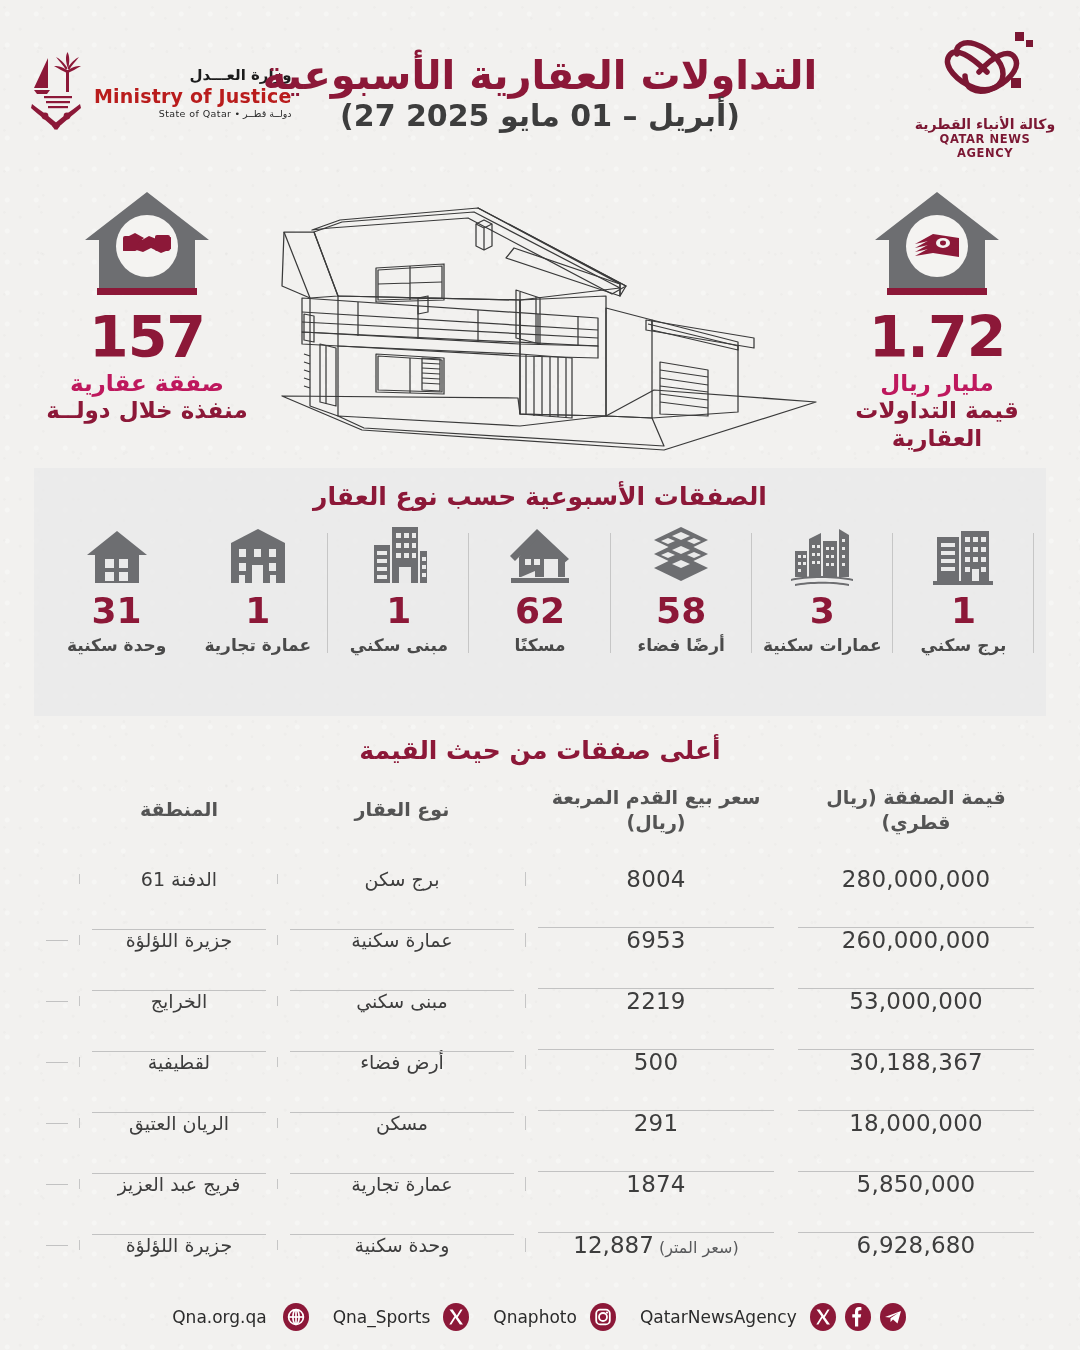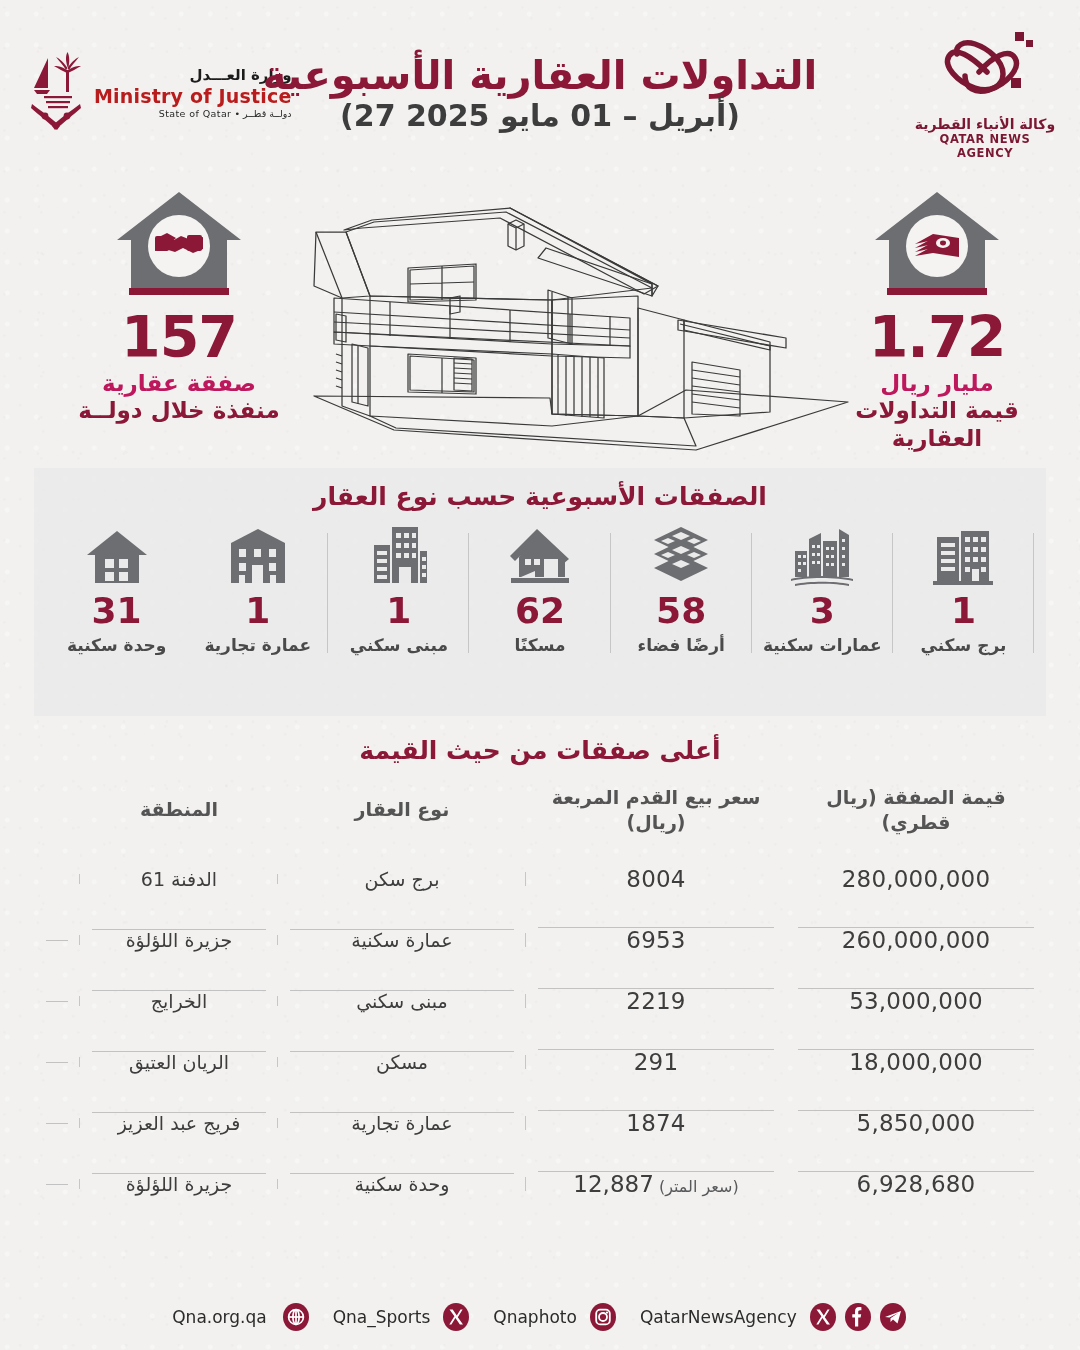--- a/index.html
+++ b/index.html
@@ -63,21 +63,21 @@
   .main-title {
     font-size: 40px; font-weight: 800; color: #8c1838;
     letter-spacing: -.5px; direction: rtl;
   }
   .sub-title {
     font-size: 30px; font-weight: 700; color: #3d3d3d;
     direction: ltr;
   }
 
   
-  .stats-row { position: relative; height: 290px; margin-left: 32px; }
+  .stats-row { position: relative; height: 290px; }
 
   .stat { position: absolute; width: 250px; text-align: center; top: 10px; }
   .stat-left  { left: 22px; }
   .stat-right { right: 18px; }
 
   .house-badge { position: relative; width: 132px; height: 118px; margin: 0 auto 4px; }
   .house-badge svg { display: block; }
 
   .stat-num {
     font-size: 57px; font-weight: 800; color: #8c1838; line-height: .98;
@@ -584,20 +584,27 @@
       </div>
 
       <div class="trow">
         <div class="tcell c-bullet"><span class="dot"></span></div>
         <div class="tcell c-area"><span class="cell-ar">الخرايج</span></div>
         <div class="tcell c-type"><span class="cell-ar">مبنى سكني</span></div>
         <div class="tcell c-price"><span class="cell-num">2219</span></div>
         <div class="tcell c-value"><span class="cell-num">53,000,000</span></div>
       </div>
 
+      <div class="trow">
+        <div class="tcell c-bullet"><span class="dot"></span></div>
+        <div class="tcell c-area"><span class="cell-ar">لقطيفية</span></div>
+        <div class="tcell c-type"><span class="cell-ar">أرض فضاء</span></div>
+        <div class="tcell c-price"><span class="cell-num">500</span></div>
+        <div class="tcell c-value"><span class="cell-num">30,188,367</span></div>
+      </div>
 
       <div class="trow">
         <div class="tcell c-bullet"><span class="dot"></span></div>
         <div class="tcell c-area"><span class="cell-ar">الريان العتيق</span></div>
         <div class="tcell c-type"><span class="cell-ar">مسكن</span></div>
         <div class="tcell c-price"><span class="cell-num">291</span></div>
         <div class="tcell c-value"><span class="cell-num">18,000,000</span></div>
       </div>
 
       <div class="trow">

